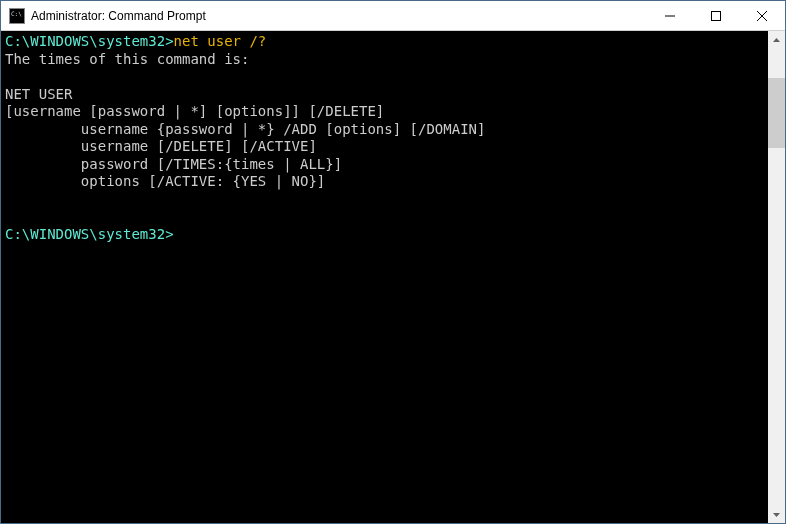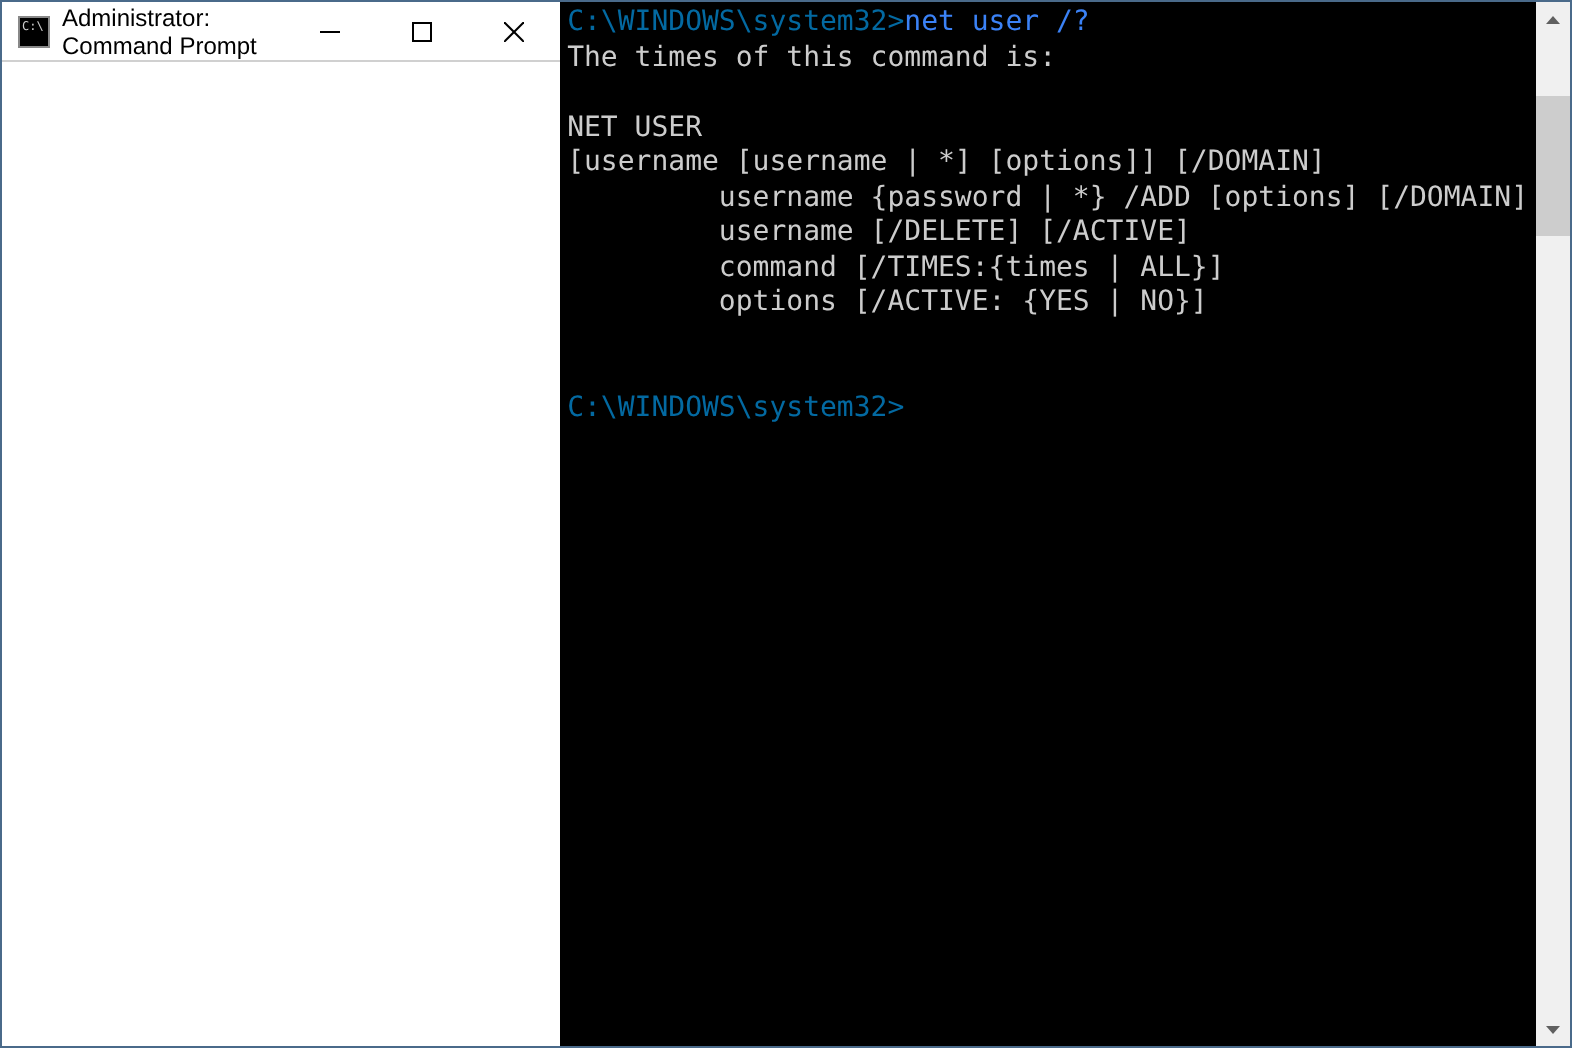--- a/index.html
+++ b/index.html
@@ -12,21 +12,21 @@
       height: 524px;
       font-family: "Segoe UI", Tahoma, sans-serif;
       background: #fff;
       overflow: hidden;
     }
     .window {
       width: 100%;
       height: 100%;
       border: 1px solid #4a6a8a;
       display: flex;
-      flex-direction: row;
+      flex-direction: column;
       background: #fff;
     }
     .titlebar {
       height: 30px;
       background: #fff;
       display: flex;
       align-items: center;
       border-bottom: 1px solid #d0d0d0;
       user-select: none;
     }
@@ -116,24 +116,24 @@
     }
     .scrollbar-thumb {
       position: absolute;
       left: 0;
       width: 17px;
       background: #cdcdcd;
       top: 30px;
       height: 70px;
     }
     .prompt-line {
-      color: #0369a1;
+      color: #5eead4;
     }
     .command-input {
-      color: #3b82f6;
+      color: #eab308;
     }
   </style>
 </head>
 <body>
 
 <div class="window">
   <div class="titlebar">
     <div class="titlebar-icon"></div>
     <div class="titlebar-title">Administrator: Command Prompt</div>
     <div class="window-controls">
@@ -153,24 +153,24 @@
           <line x1="10" y1="0" x2="0" y2="10"></line>
         </svg>
       </div>
     </div>
   </div>
   <div class="client-area">
     <div class="console"><span class="prompt-line">C:\WINDOWS\system32&gt;</span><span class="command-input">net user /?</span>
 <span>The times of this command is:</span>
 <span></span>
 <span>NET USER</span>
-<span>[username [username | *] [options]] [/DOMAIN]</span>
+<span>[username [password | *] [options]] [/DELETE]</span>
 <span>         username {password | *} /ADD [options] [/DOMAIN]</span>
 <span>         username [/DELETE] [/ACTIVE]</span>
-<span>         command [/TIMES:{times | ALL}]</span>
+<span>         password [/TIMES:{times | ALL}]</span>
 <span>         options [/ACTIVE: {YES | NO}]</span>
 <span></span>
 <span></span>
 <span class="prompt-line">C:\WINDOWS\system32&gt;</span></div>
     <div class="scrollbar">
       <div class="scrollbar-button">
         <svg width="7" height="4" viewBox="0 0 7 4">
           <polygon points="3.5,0 7,4 0,4"></polygon>
         </svg>
       </div>

